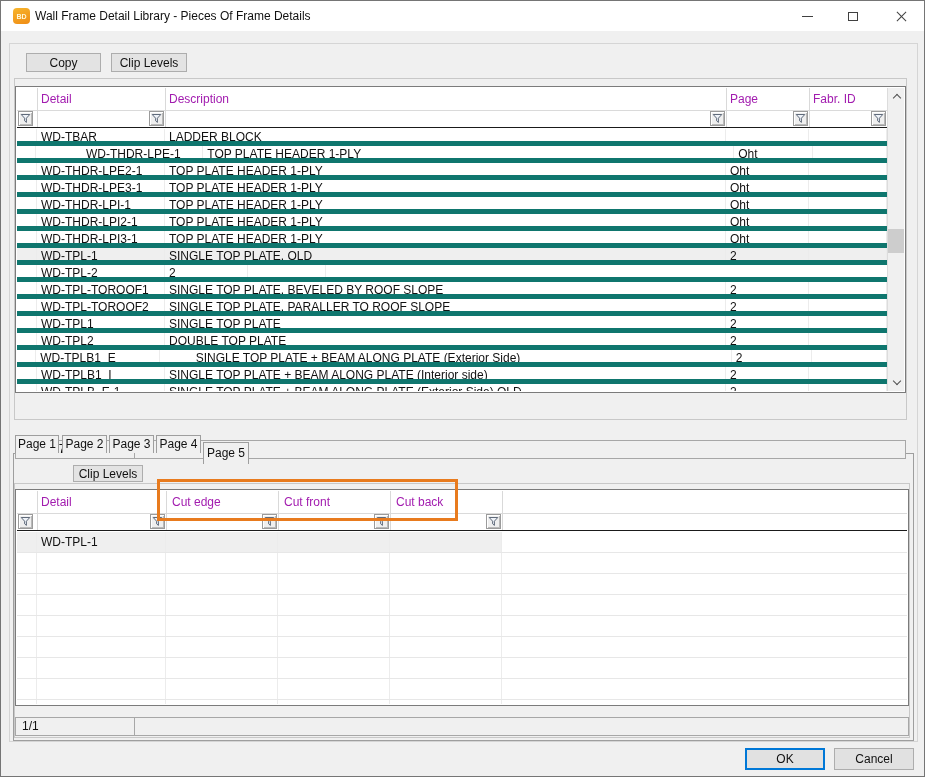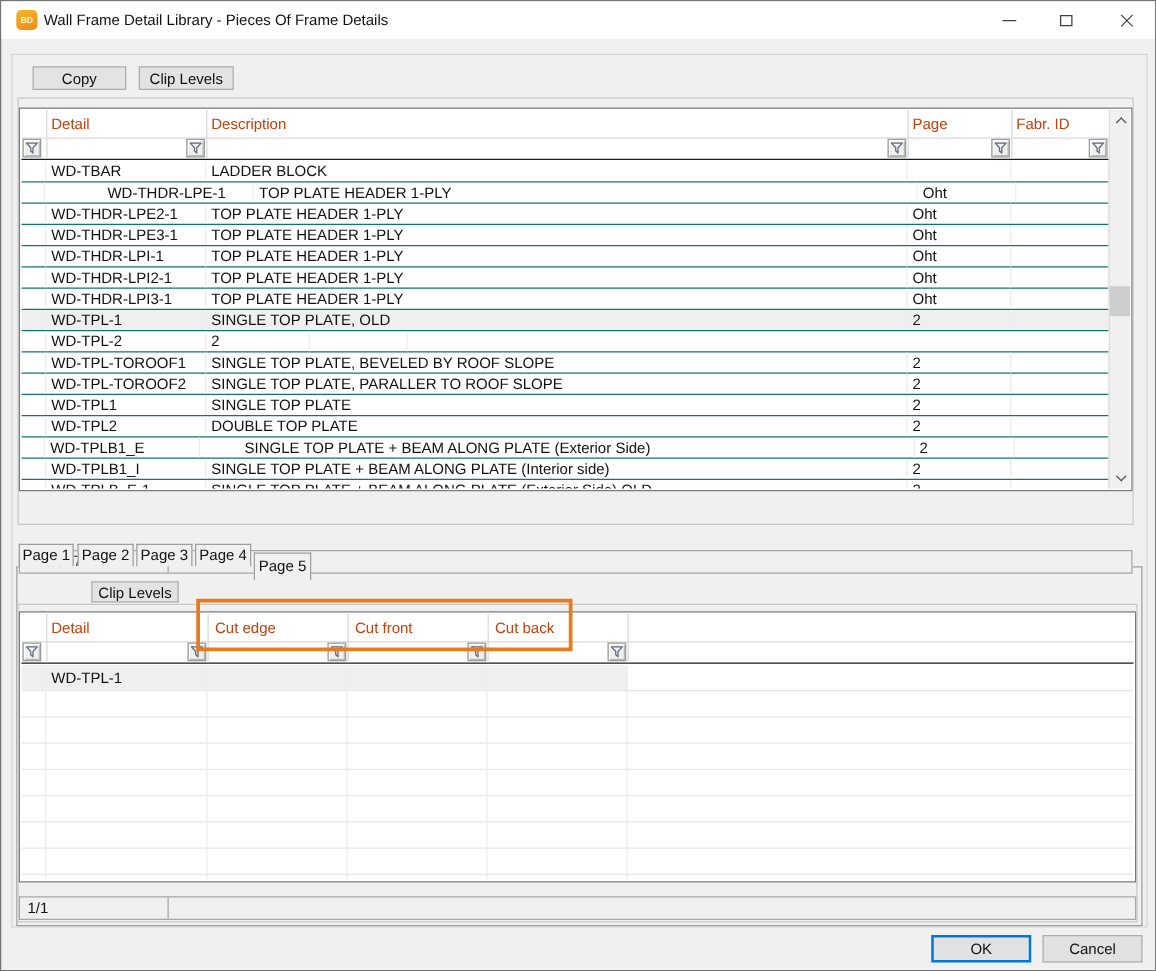--- a/index.html
+++ b/index.html
@@ -25,28 +25,28 @@
 
   .winbtn{position:absolute;height:19px;background:#e3e3e3;border:1px solid #adadad;font-size:12px;
     font-family:inherit;color:#111;display:flex;align-items:center;justify-content:center;padding:0;}
 
   
   .gridwrap{position:absolute;border:1px solid #c8c8c8;background:#f0f0f0;}
   .grid{position:absolute;border:1px solid #7b7b7b;background:#ffffff;padding:1px;}
   .grid-content{position:relative;width:100%;height:100%;overflow:hidden;background:#fff;}
 
   .ghdr{position:absolute;left:0;top:0;height:40px;background:#fff;border-bottom:1px solid #1a1a1a;}
-  .hcap{position:absolute;top:4px;font-size:12px;color:#c2410c;white-space:nowrap;}
+  .hcap{position:absolute;top:4px;font-size:12px;color:#a21caf;white-space:nowrap;}
   .hline{position:absolute;left:0;top:22px;height:1px;width:100%;background:#dadada;}
   .vsep{position:absolute;top:0;bottom:0;width:1px;background:#d9d9d9;}
   .fbtn{position:absolute;top:23px;width:15px;height:15px;background:#efefef;border:1px solid #9b9b9b;
     box-shadow:inset 1px 1px 0 #ffffff, inset -1px -1px 0 #b9b9b9;display:flex;align-items:center;justify-content:center;padding:0;}
 
   .gbody{position:absolute;left:0;overflow:hidden;background:#fff;}
-  .grow{display:flex;position:relative;border-bottom:1px solid #0f766e;}
+  .grow{display:flex;position:relative;border-bottom:5px solid #0f766e;}
   .grow.b2{border-bottom:1px solid #e7e7e7;}
   .gcell{height:100%;padding-left:4px;font-size:12px;color:#111;white-space:nowrap;overflow:hidden;border-right:1px solid #ececec;}
   .grow.selected .gcell{background:#efefef;}
 
   
   .vscroll{position:absolute;top:0;width:17px;background:#f0f0f0;border-left:1px solid #dcdcdc;}
   .sbtn{position:absolute;left:0;width:17px;height:17px;display:flex;align-items:flex-start;justify-content:center;}
   .chev{width:6px;height:6px;border-left:1px solid #505050;border-top:1px solid #505050;}
   .chev.up{transform:rotate(45deg);margin-top:7px;}
   .chev.down{transform:rotate(225deg);margin-top:4px;}

